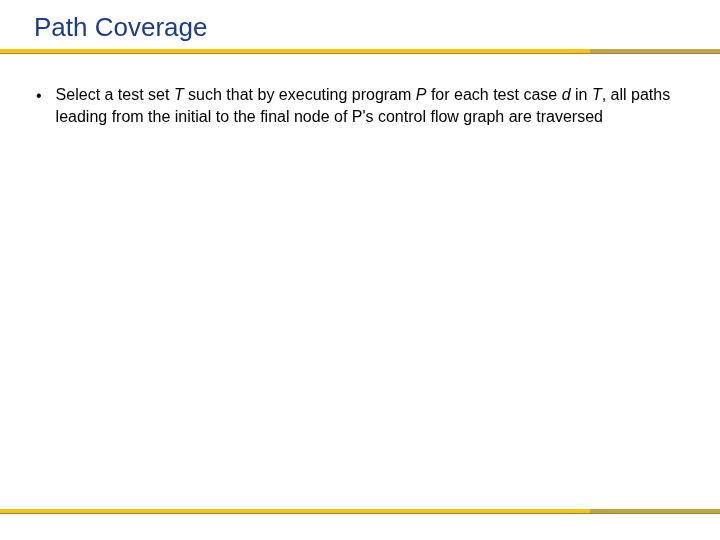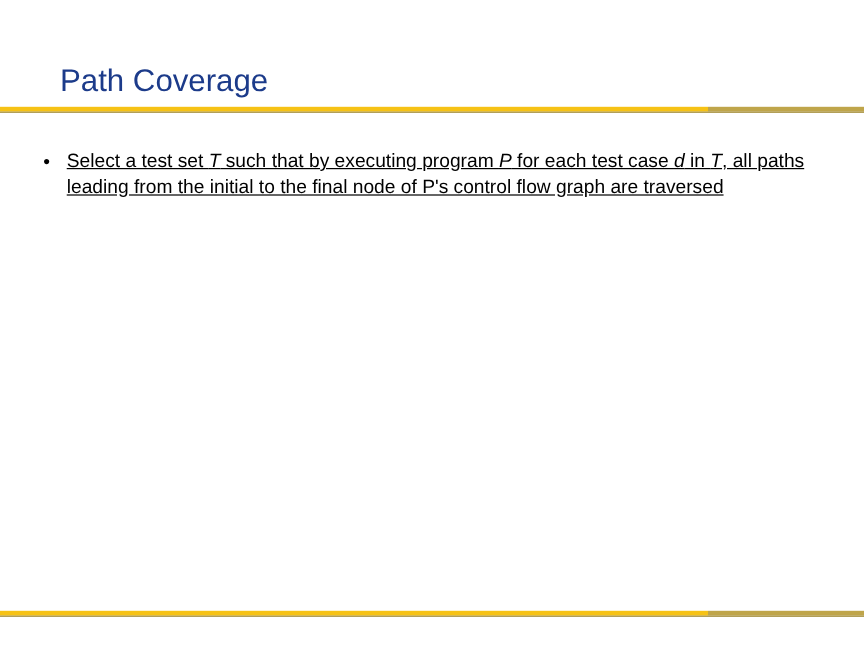--- a/index.html
+++ b/index.html
@@ -5,22 +5,21 @@
     * { margin: 0; padding: 0; box-sizing: border-box; }
     body {
       width: 720px;
       height: 540px;
       background: #ffffff;
       font-family: Arial, Helvetica, sans-serif;
       position: relative;
       overflow: hidden;
     }
     .title-region {
-      padding: 12px 0 4px 50px;
-      margin-top: 40px;
+      padding: 12px 0 4px 34px;
     }
     .title {
       font-size: 26px;
       font-weight: 400;
       color: #1c3b8a;
     }
     .title-underline {
       margin-top: 2px;
       height: 5px;
       width: 100%;
@@ -37,21 +36,20 @@
       font-size: 16px;
       color: #000;
       line-height: 1.35;
     }
     .bullet-marker {
       flex: 0 0 auto;
       margin-top: 1px;
     }
     .bullet-text {
       flex: 1 1 auto;
-      text-decoration: underline;
     }
     .ital { font-style: italic; }
     .footer-line {
       position: absolute;
       left: 0;
       right: 0;
       bottom: 26px;
       height: 5px;
       background: linear-gradient(to right, #f6c215 0%, #f6c215 82%, #bfa54a 82%, #bfa54a 100%);
       border-bottom: 1px solid #a08830;

